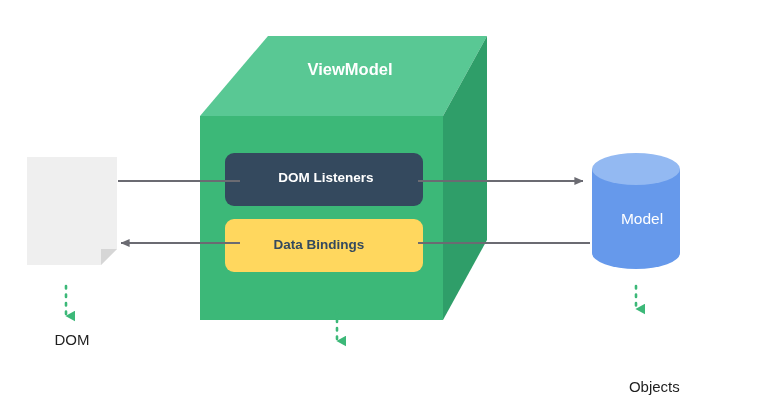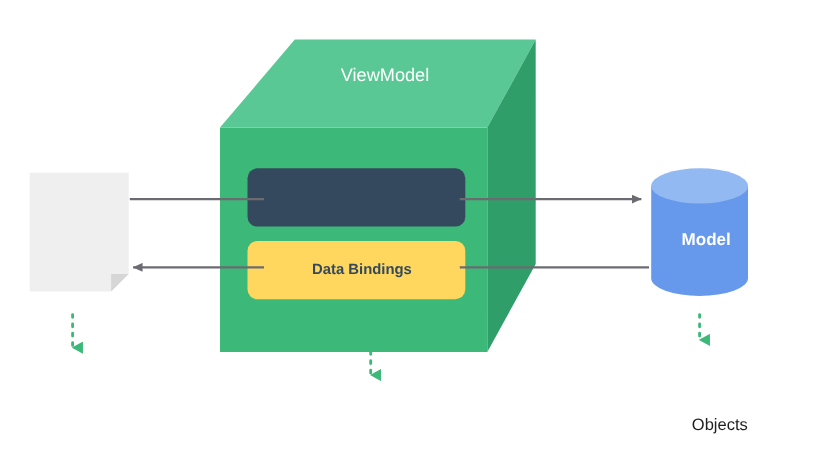--- a/index.html
+++ b/index.html
@@ -41,53 +41,53 @@
     text-align: center;
     line-height: 1.25;
     pointer-events: none;
   }
 
   .lbl-viewmodel {
     left: 240px;
     top: 59px;
     width: 220px;
     font-size: 16.5px;
-    font-weight: normal;
+    font-weight: bold;
     color: #ffffff;
   }
 
   .lbl-view {
     left: 27px;
     top: 194px;
     width: 90px;
     font-size: 15.5px;
     font-weight: bold;
     color: #34495e;
   }
 
   .lbl-model {
     left: 592px;
     top: 209px;
     width: 100px;
     font-size: 15.5px;
-    font-weight: bold;
+    font-weight: normal;
     color: #ffffff;
   }
 
   .lbl-dom-listeners {
     left: 229px;
     top: 170px;
     width: 194px;
     font-size: 13.5px;
     font-weight: bold;
     color: #ffffff;
   }
 
   .lbl-data-bindings {
-    left: 232px;
+    left: 222px;
     top: 237px;
     width: 194px;
     font-size: 13.5px;
     font-weight: bold;
     color: #34495e;
   }
 
   .lbl-dom {
     left: 17px;
     top: 331px;
@@ -172,23 +172,25 @@
     <line x1="337" y1="311" x2="337" y2="341" stroke="#3cb878" stroke-width="2.6" stroke-dasharray="2.5 6" stroke-linecap="round" marker-end="url(#arrowGreen)"></line>
 
     <line x1="636" y1="286" x2="636" y2="309" stroke="#3cb878" stroke-width="2.6" stroke-dasharray="2.5 6" stroke-linecap="round" marker-end="url(#arrowGreen)"></line>
   </svg>
 
   <div class="lbl lbl-viewmodel" data-bind="diagram.nodes.viewmodel.label">ViewModel</div>
 
 
   <div class="lbl lbl-model" data-bind="diagram.nodes.model.label">Model</div>
 
+  <div class="lbl lbl-dom-listeners" data-bind="diagram.nodes.viewmodel.inner_boxes.0.label">DOM Listeners</div>
 
   <div class="lbl lbl-data-bindings" data-bind="diagram.nodes.viewmodel.inner_boxes.1.label">Data Bindings</div>
 
+  <div class="lbl lbl-dom" data-bind="diagram.nodes.view.caption">DOM</div>
 
 
   <div class="lbl lbl-plainjs">
     <br>
     <span data-bind="diagram.nodes.model.caption_line2">Objects</span>
   </div>
 
 </div>
 
 </body></html>

